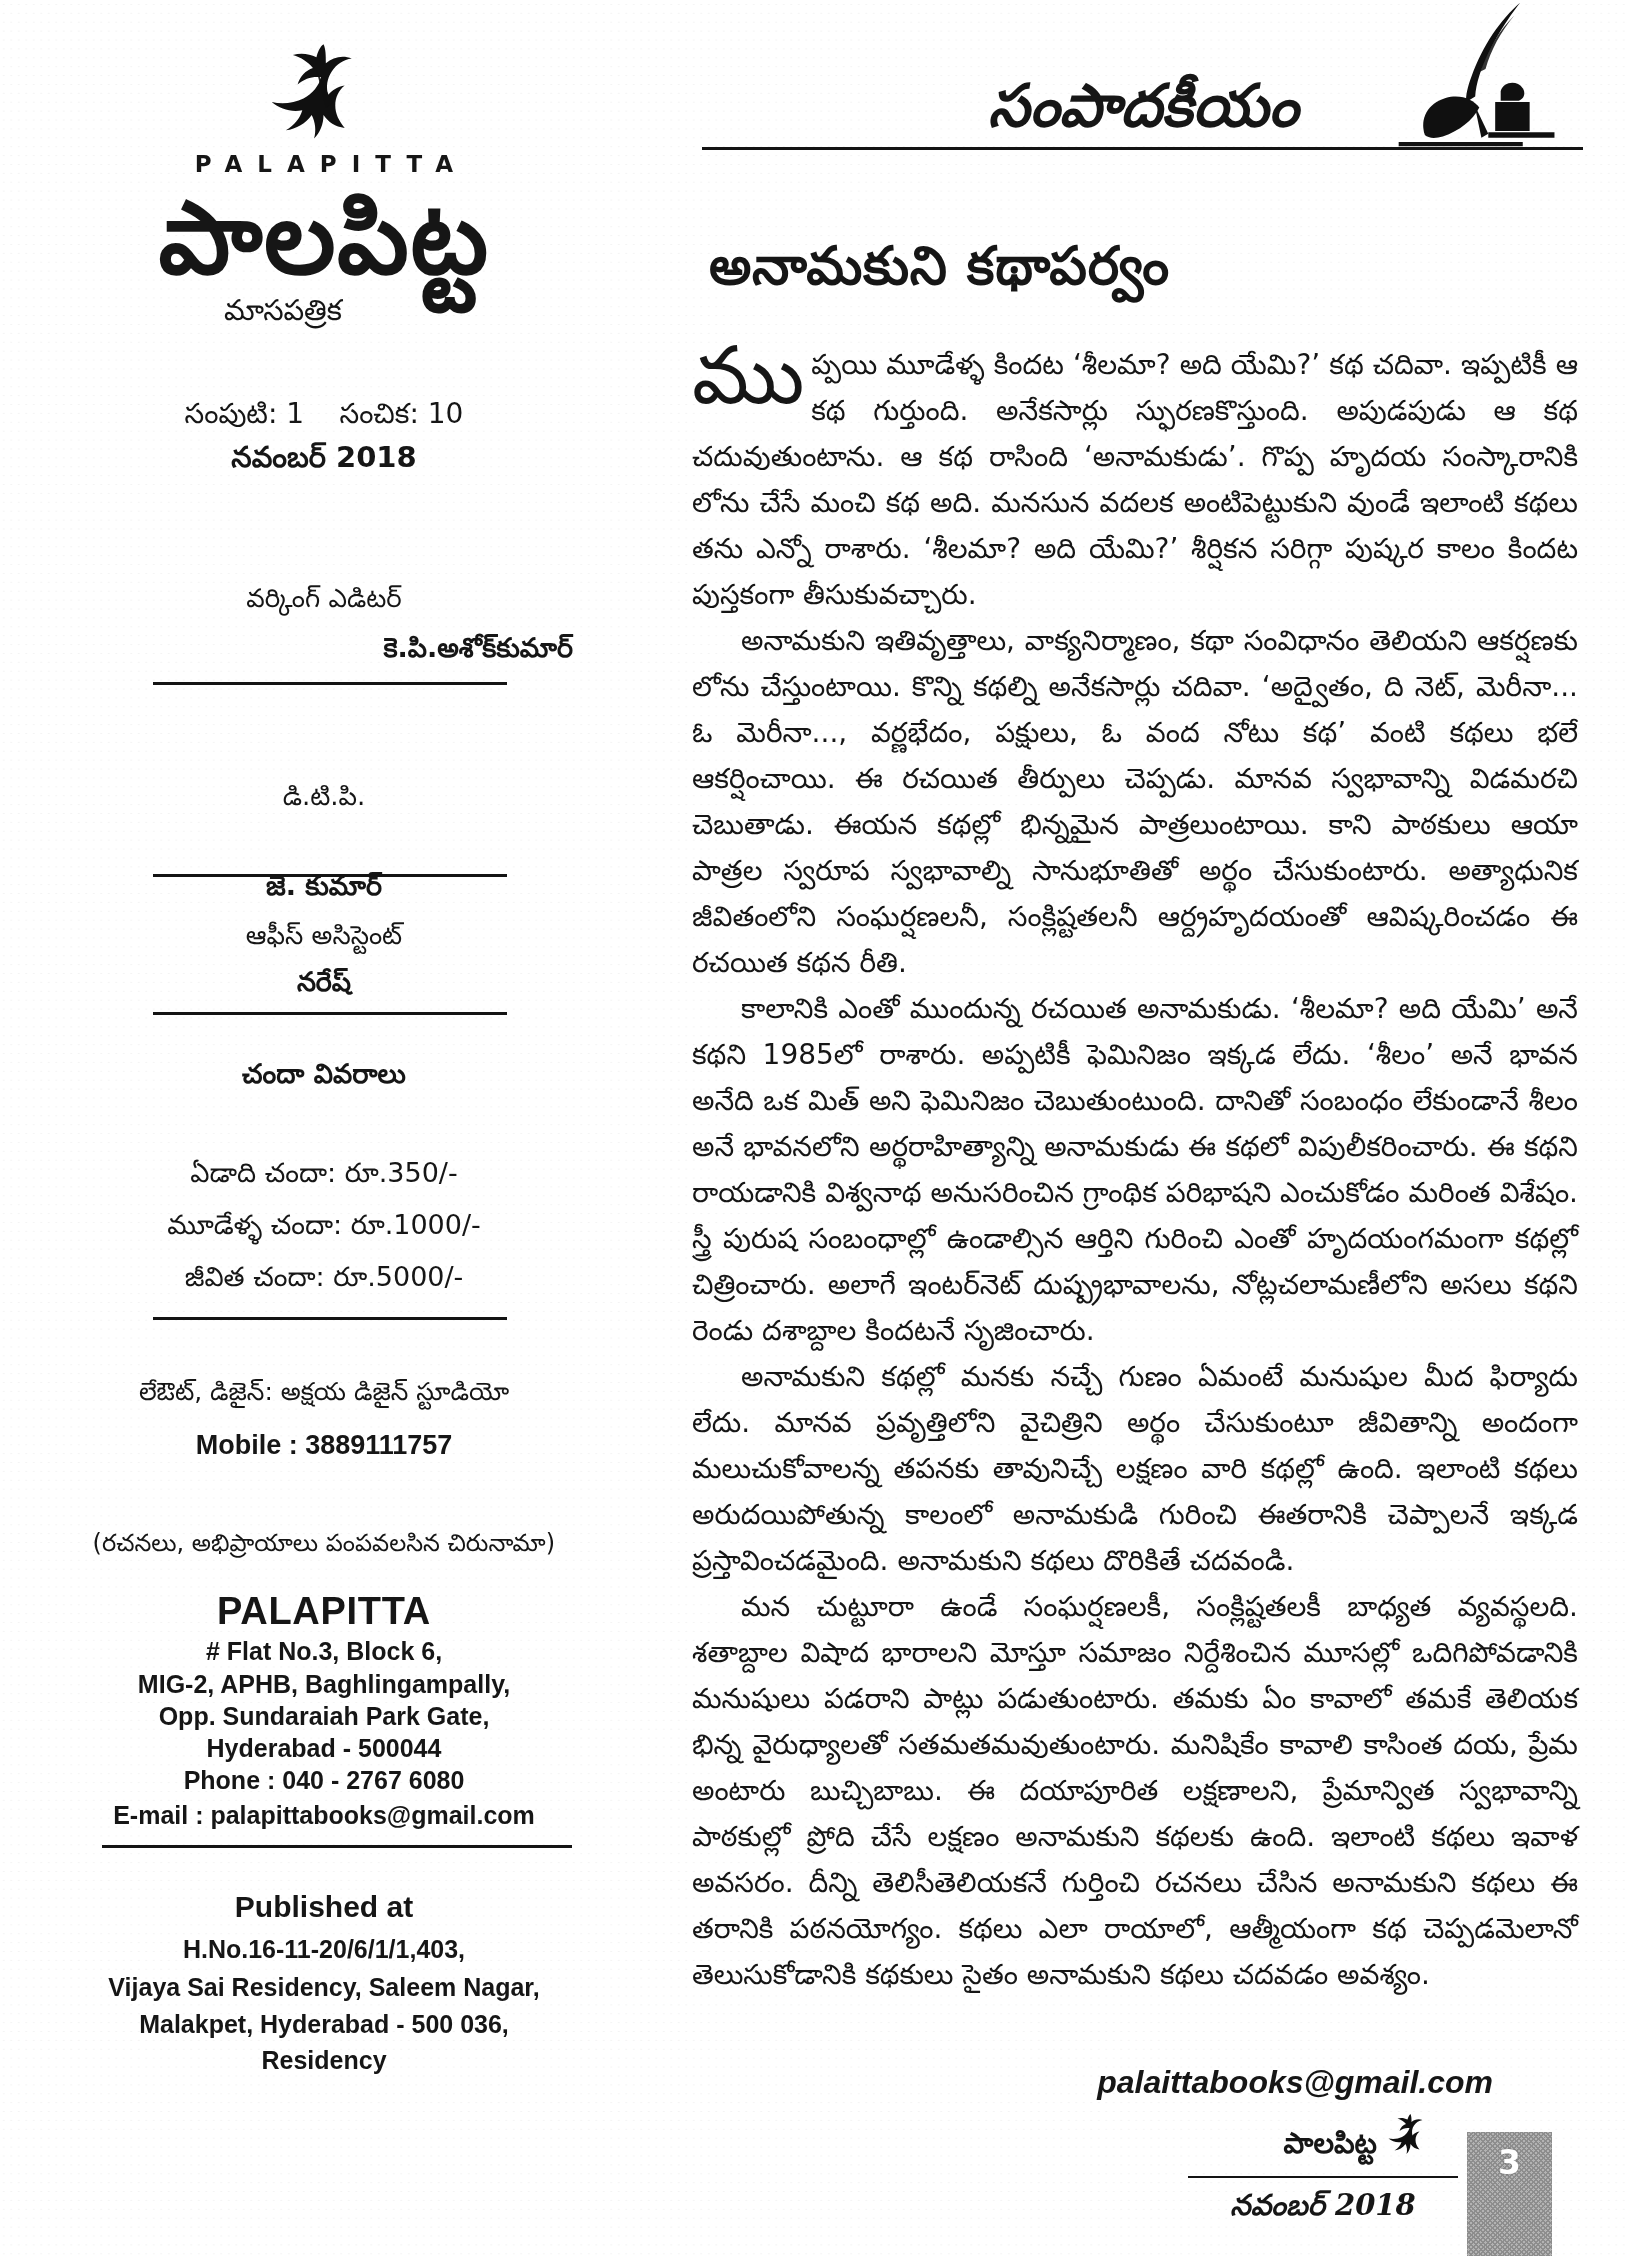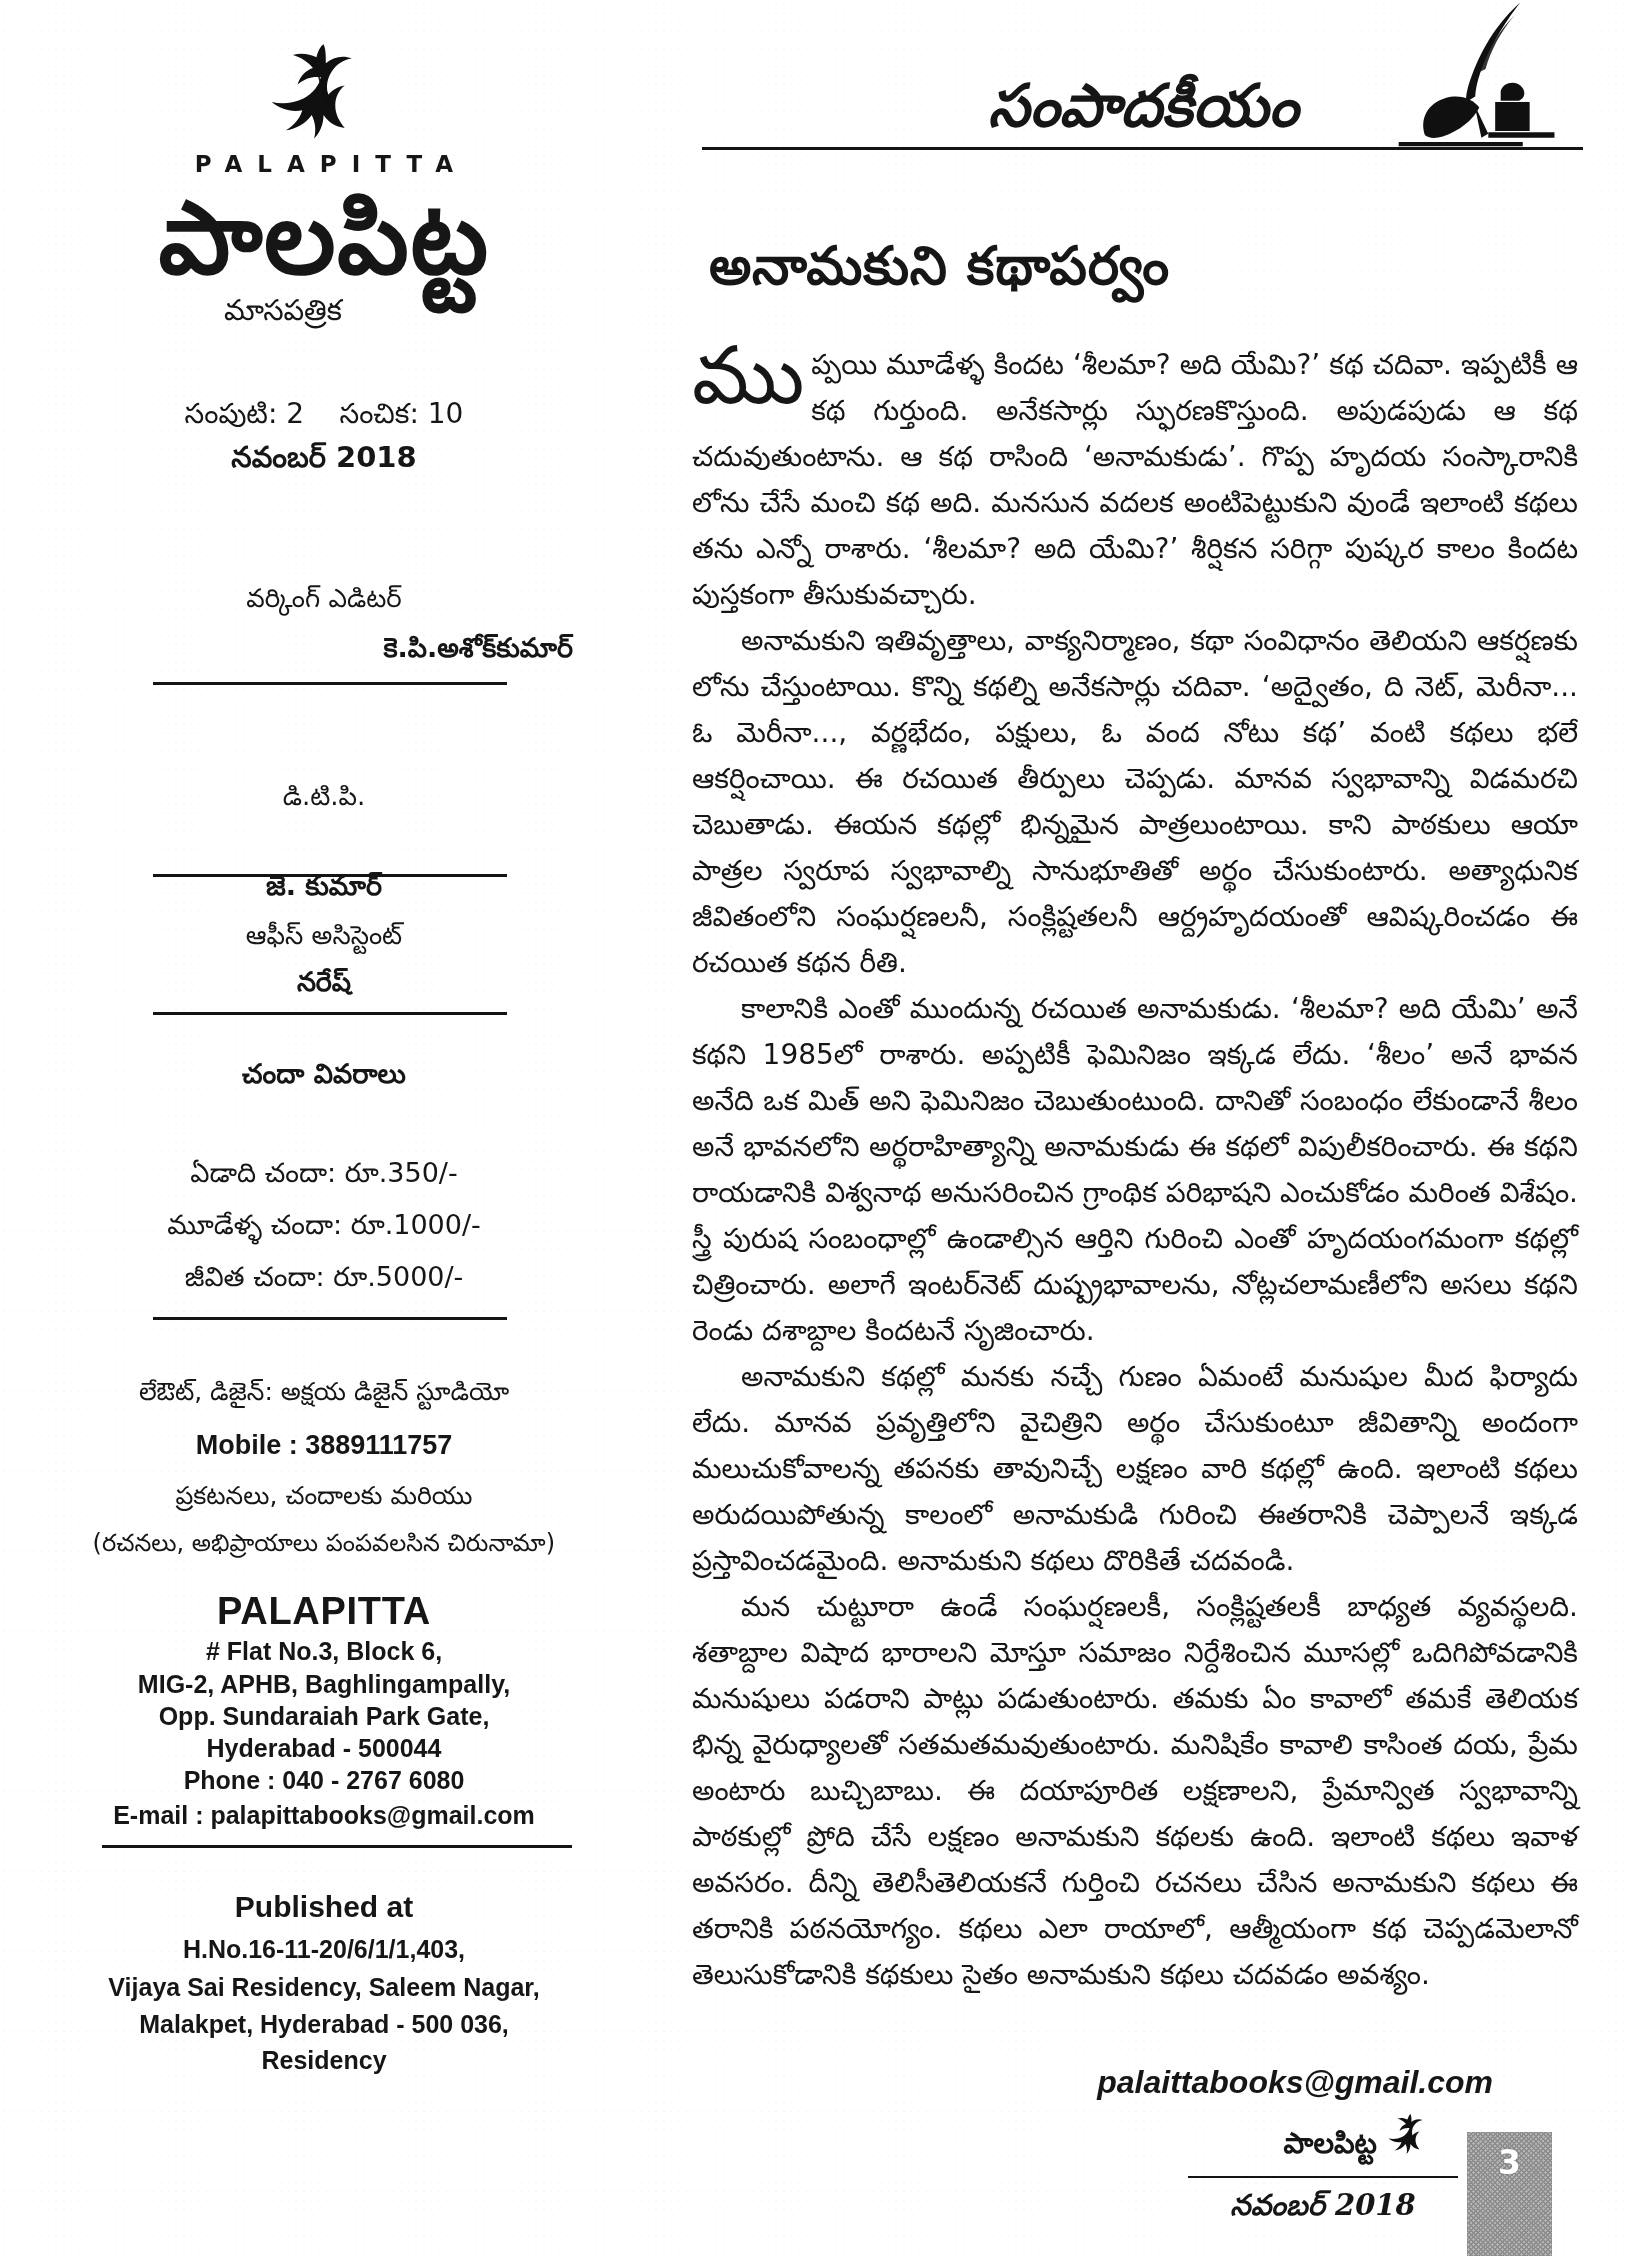--- a/index.html
+++ b/index.html
@@ -86,21 +86,21 @@
       <svg viewBox="0 0 100 90" preserveAspectRatio="xMidYMid meet" aria-hidden="true">
         <path d="M50 2 C47 4 45 9 44 13 C38 10 31 9 24 11 C31 13 37 17 41 22 C35 24 30 29 28 36 C34 31 41 29 48 30 C46 37 41 44 33 48 C25 52 15 53 6 51 C13 57 23 60 32 58 C30 65 25 71 18 75 C27 74 35 69 40 62 C43 68 44 75 42 82 C47 77 50 70 50 62 C54 68 60 72 68 73 C63 67 60 61 60 54 C60 47 63 41 68 37 C62 38 57 41 54 45 C52 38 53 31 57 25 C61 19 67 15 74 14 C66 11 58 13 52 18 C52 12 52 6 50 2 Z"></path>
         <path d="M44 24 L58 52 L52 56 Z" opacity="0.9"></path>
       </svg>
     </div>
     <div class="sb logo-en">PALAPITTA</div>
     <div class="sb logo-te">పాలపిట్ట</div>
     <div class="sb logo-sub">మాసపత్రిక</div>
 
     <div class="sb issue-row">
-      <span>సంపుటి: 2</span><span>సంచిక: 10</span>
+      <span>సంపుటి: 1</span><span>సంచిక: 10</span>
     </div>
     <div class="sb issue-date">నవంబర్ 2018</div>
 
     <div class="sb role r1">వర్కింగ్ ఎడిటర్</div>
     <div class="sb staff-name n1">కె.పి.అశోక్‌కుమార్</div>
     <div class="rule sb-rule sbr1"></div>
 
     <div class="sb role r2">డి.టి.పి.</div>
     <div class="sb staff-name n2">జె. కుమార్</div>
     <div class="rule sb-rule sbr2"></div>
@@ -110,21 +110,20 @@
     <div class="rule sb-rule sbr3"></div>
 
     <div class="sb subs-head">చందా వివరాలు</div>
     <div class="sb rate1">ఏడాది చందా: రూ.350/-</div>
     <div class="sb rate2">మూడేళ్ళ చందా: రూ.1000/-</div>
     <div class="sb rate3">జీవిత చందా: రూ.5000/-</div>
     <div class="rule sb-rule sbr4"></div>
 
     <div class="sb design">లేఔట్, డిజైన్: అక్షయ డిజైన్ స్టూడియో</div>
     <div class="sb mobile">Mobile : 3889111757</div>
-    <div class="sb note1">ప్రకటనలు, చందాలకు మరియు</div>
     <div class="sb note2">(రచనలు, అభిప్రాయాలు పంపవలసిన చిరునామా)</div>
 
     <div class="sb addr-name">PALAPITTA</div>
     <div class="sb addr a0"># Flat No.3, Block 6,</div>
     <div class="sb addr a1">MIG-2, APHB, Baghlingampally,</div>
     <div class="sb addr a2">Opp. Sundaraiah Park Gate,</div>
     <div class="sb addr a3">Hyderabad - 500044</div>
     <div class="sb addr a4">Phone : 040 - 2767 6080</div>
     <div class="sb addr a5">E-mail : palapittabooks@gmail.com</div>
     <div class="rule sb-rule sbr5"></div>

